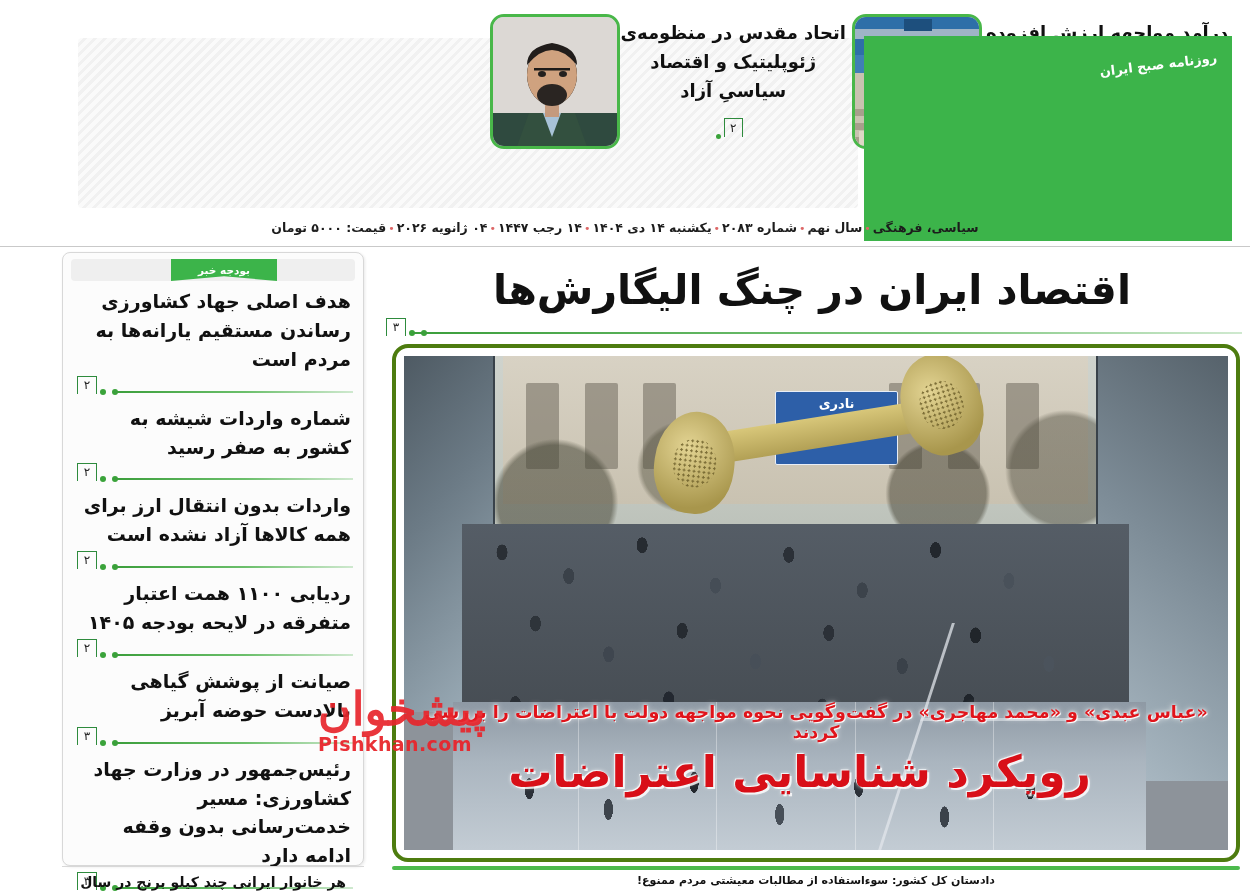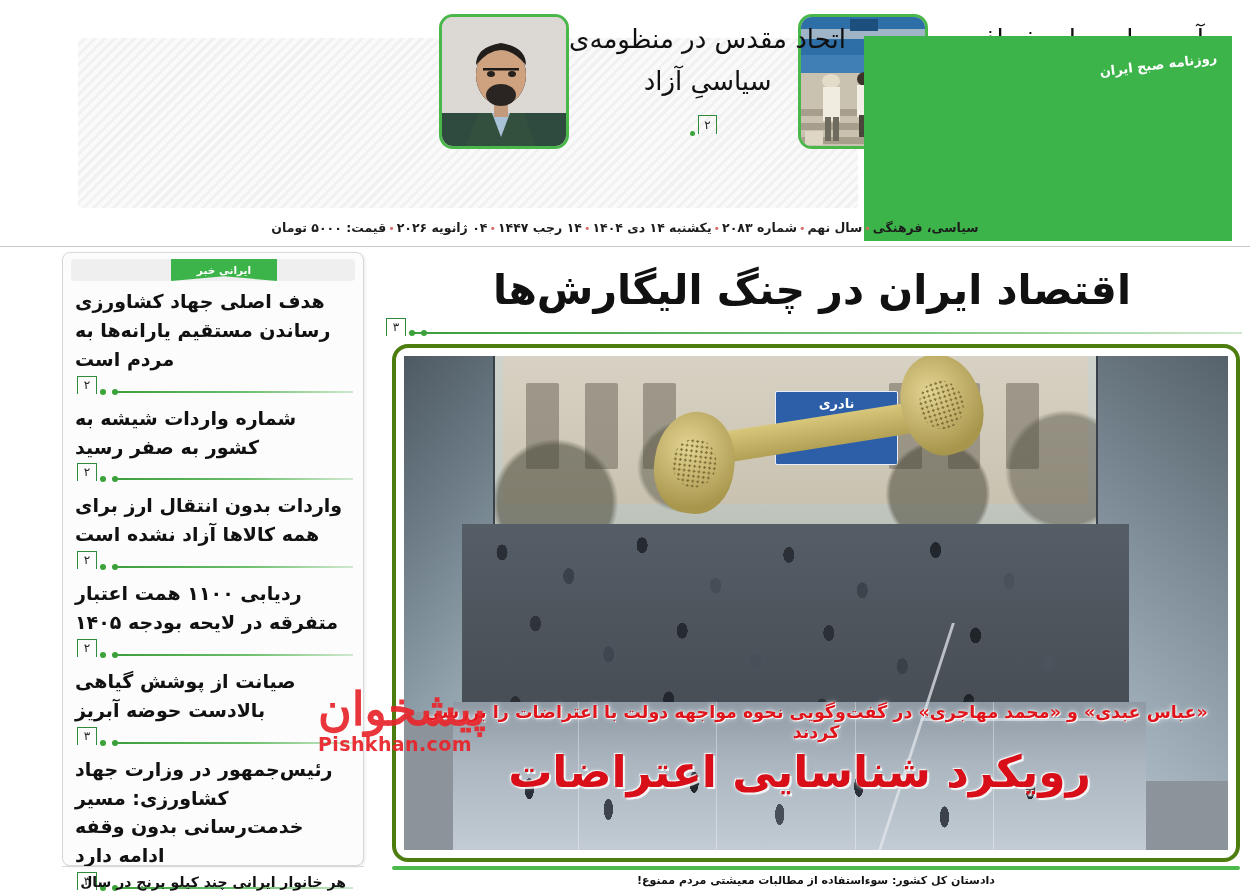--- a/index.html
+++ b/index.html
@@ -33,21 +33,21 @@
 
   .teaser-photo {
     width: 130px; height: 135px; margin-top: 14px; margin-left: 12px;
     border: 3px solid #49b749; border-radius: 14px; overflow: hidden;
     position: relative; flex: none; background:#cfd6db;
   }
   .teaser-text {
     flex: 1; padding-top: 18px; text-align: right; padding-right: 6px;
   }
   .teaser-text .tline {
-    font-weight: normal; font-size: 26px; line-height: 1.62;
+    font-weight: bold; font-size: 18px; line-height: 1.62;
     color: #101010; letter-spacing: -0.2px; white-space: nowrap;
   }
   .pagebadge {
     display: inline-block; position: relative;
     margin-top: 12px; margin-right: 0;
   }
   .pagebadge .bx {
     display: inline-block; min-width: 19px; height: 19px;
     border: 1px solid #2e8b3d; border-bottom: none; border-right-color:#2e8b3d;
     font-size: 12px; color: #222; text-align: center; line-height: 18px;
@@ -107,21 +107,21 @@
   .news-tab {
     position: absolute; right: 78px; top: 0;
     width: 106px; height: 22px; background: #3cb44a;
     color: #ffffff; font-size: 10.5px; font-weight: bold;
     text-align: center; line-height: 22px;
     clip-path: polygon(0 0, 100% 0, 100% 100%, 50% 78%, 0 100%);
   }
   .news-item { padding: 2px 4px 0 4px; }
   .news-item .htxt {
     font-size: 19px; font-weight: bold; line-height: 1.52;
-    color: #111; text-align: left; direction: rtl;
+    color: #111; text-align: right; direction: rtl;
     letter-spacing: -0.3px;
   }
   .news-sep {
     position: relative; height: 26px; margin-top: 2px;
   }
   .news-sep .line {
     position: absolute; left: 42px; right: 2px; top: 15px;
     height: 2px;
     background: linear-gradient(to left, #cfe9cf 0%, #6bbf6b 45%, #3b9e3b 100%);
   }
@@ -376,20 +376,21 @@
           <rect x="96" y="84" width="17" height="26" fill="#4b443a"></rect>
           <rect x="84" y="112" width="22" height="16" fill="#e8e2d2"></rect>
           <rect x="10" y="114" width="18" height="14" fill="#ded7c6"></rect>
         </svg>
       </div>
     </div>
 
     <div class="teaser teaser-b">
       <div class="teaser-text teaser-center">
         <div class="tline">اتحاد مقدس در منظومه‌ی</div>
+        <div class="tline">ژئوپلیتیک و اقتصاد</div>
         <div class="tline">سیاسیِ آزاد</div>
         <div class="pagebadge">
           <span class="bx">۲</span>
           <span class="dot"></span>
         </div>
       </div>
       <div class="teaser-photo">
         <svg viewBox="0 0 130 135" preserveAspectRatio="none" width="130" height="135">
           <rect x="0" y="0" width="130" height="135" fill="#dcd8d4"></rect>
           <rect x="0" y="96" width="130" height="39" fill="#2f4a3f"></rect>
@@ -412,21 +413,21 @@
     </div>
   </div>
 
   <div class="dateline">
     <span>سیاسی، فرهنگی</span><span class="sep">•</span><span>سال نهم</span><span class="sep">•</span><span>شماره ۲۰۸۳</span><span class="sep">•</span><span>یکشنبه ۱۴ دی ۱۴۰۴</span><span class="sep">•</span><span>۱۴ رجب ۱۴۴۷</span><span class="sep">•</span><span>۰۴ ژانویه ۲۰۲۶</span><span class="sep">•</span><span>قیمت: ۵۰۰۰ تومان</span>
   </div>
   <div class="hrule"></div>
 
   <div class="news-col">
     <div class="news-tab-wrap">
-      <div class="news-tab">ایرانی خبر</div>
+      <div class="news-tab">بودجه خبر</div>
     </div>
 
     <div class="news-item">
       <div class="htxt">هدف اصلی جهاد کشاورزی رساندن مستقیم یارانه‌ها به مردم است</div>
     </div>
     <div class="news-sep">
       <span class="bx">۲</span>
       <span class="d1"></span>
       <span class="d2"></span>
       <span class="line"></span>

